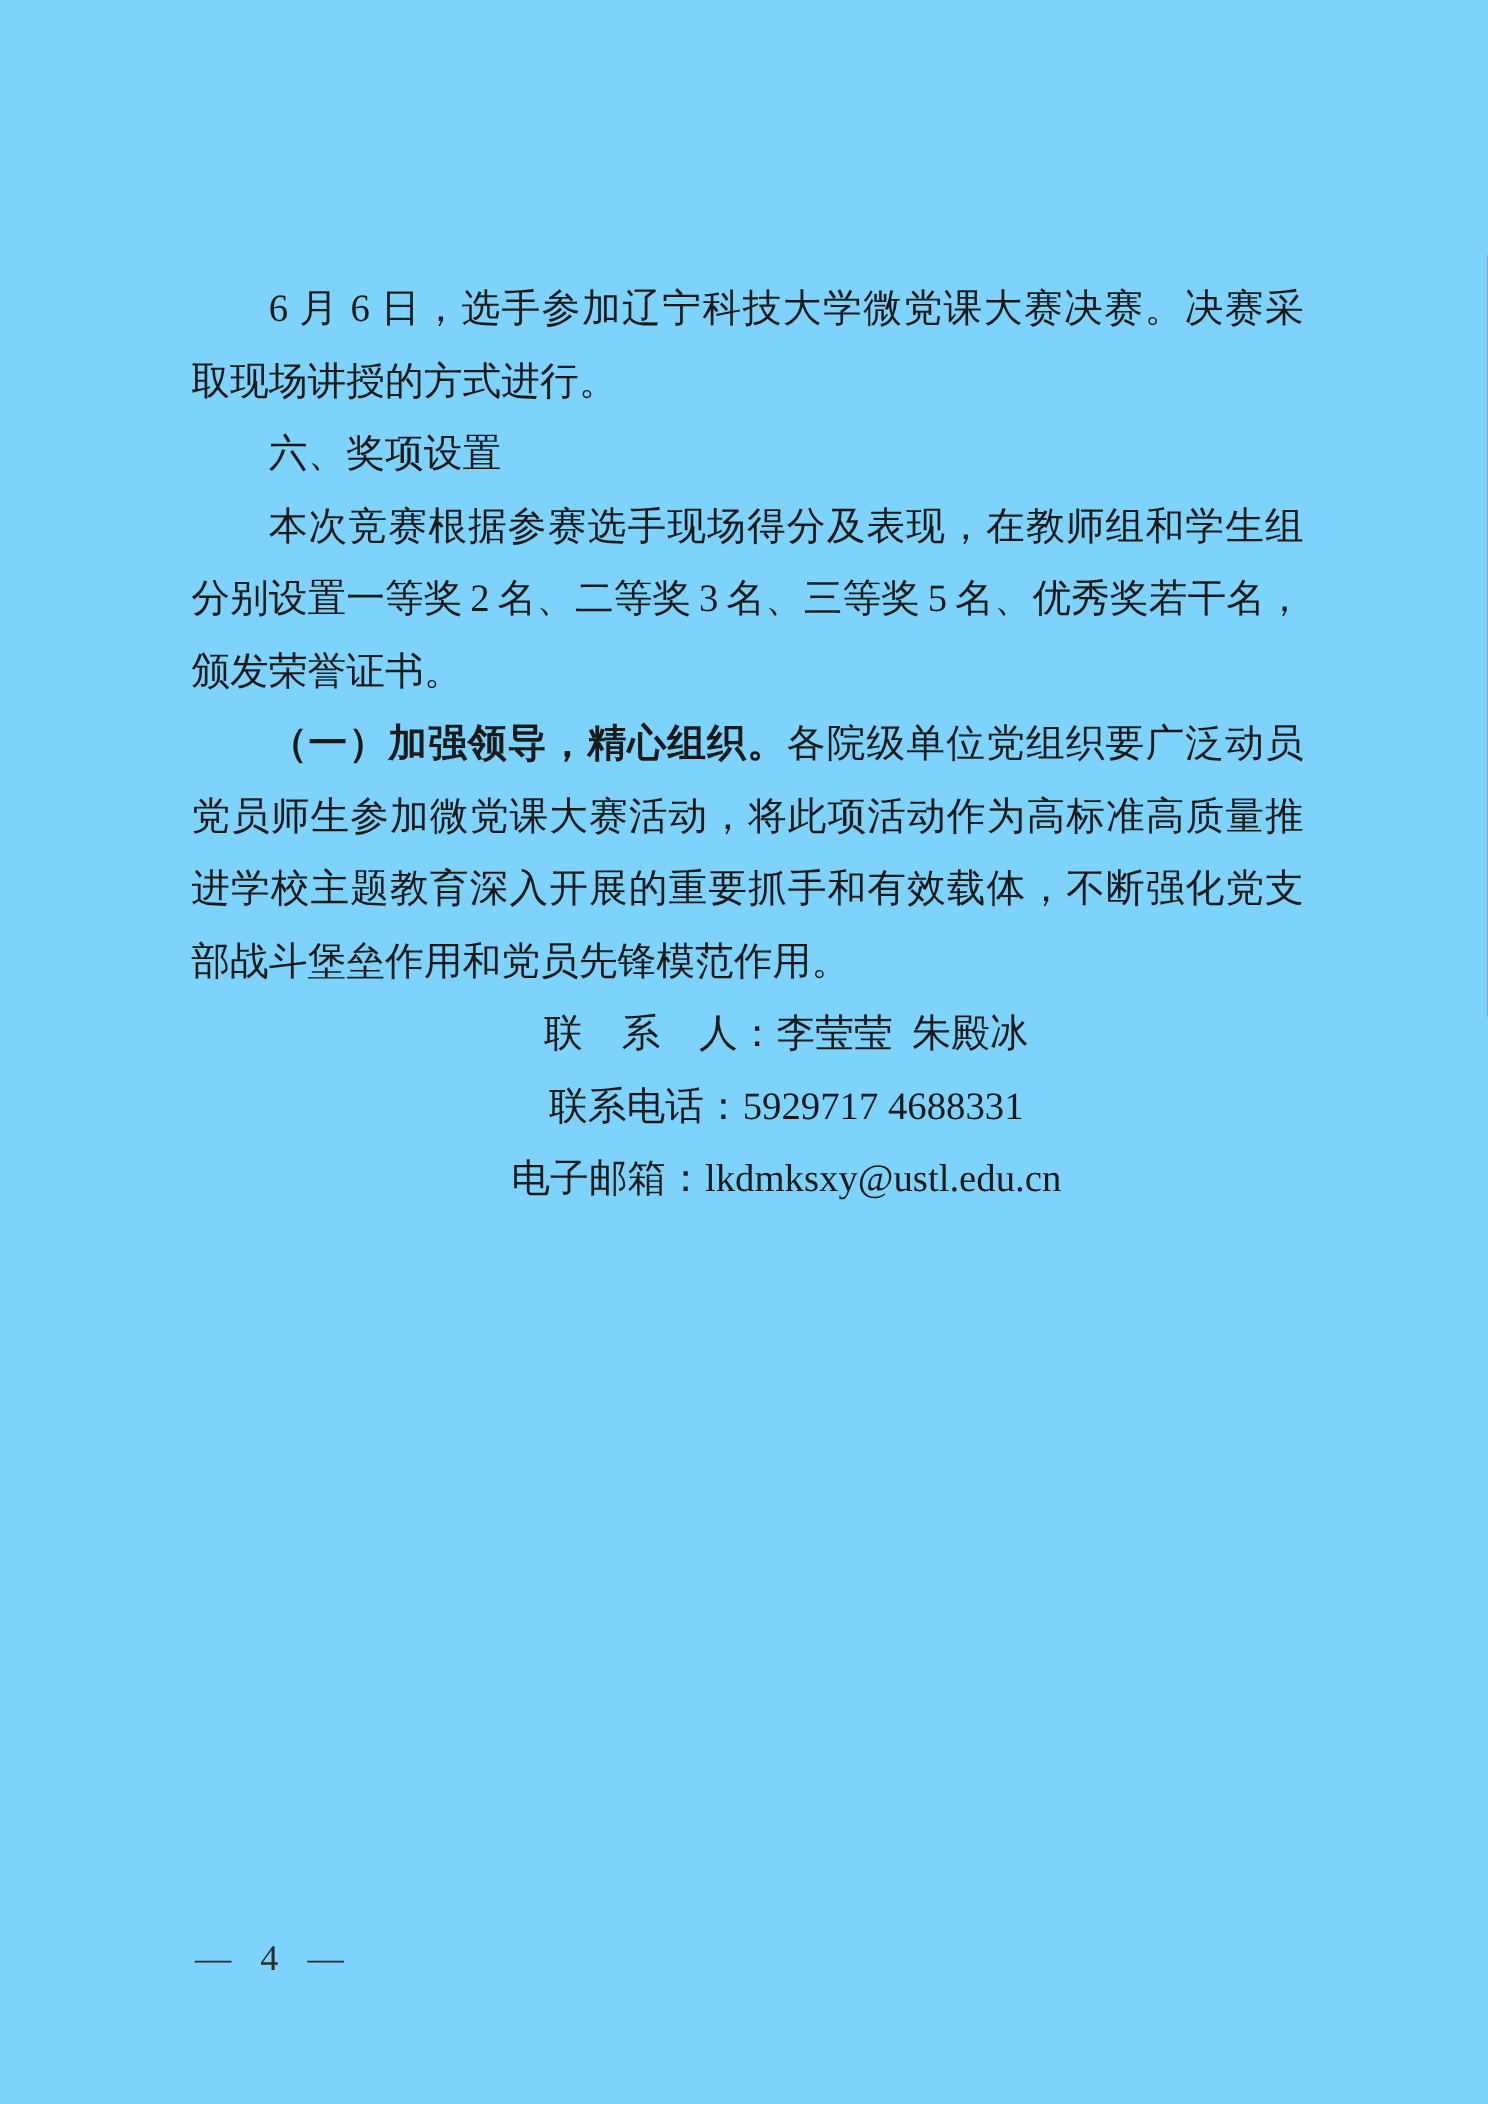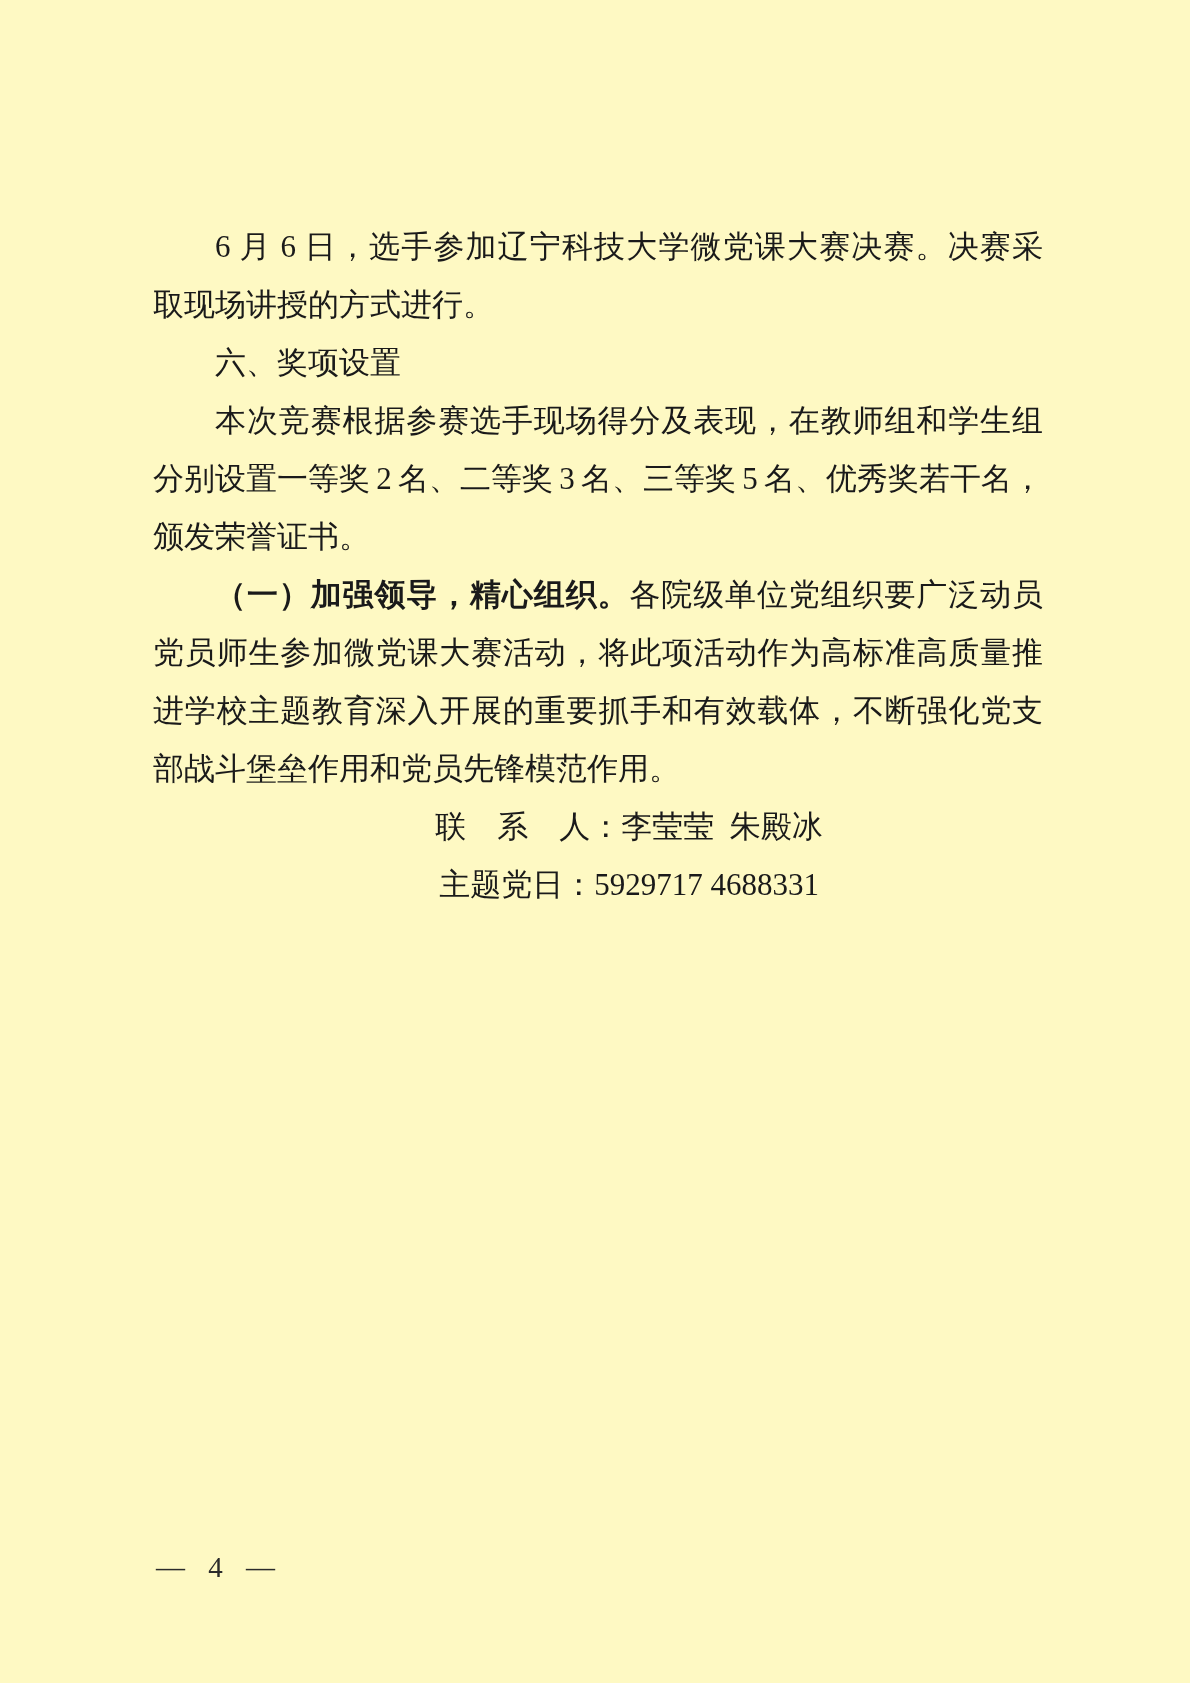--- a/index.html
+++ b/index.html
@@ -5,21 +5,21 @@
   html, body {
     margin: 0;
     padding: 0;
     background: #888;
   }
   .page {
     position: relative;
     width: 1190px;
     height: 1683px;
     margin: 0 auto;
-    background: #fef9c3;
+    background: #7dd3fc;
     color: #1a1a1a;
     font-family: "Liberation Serif", "DejaVu Serif", serif;
     overflow: hidden;
   }
   .doc-body {
     position: absolute;
     left: 153px;
     top: 218px;
     width: 890px;
     font-size: 31px;
@@ -79,21 +79,24 @@
       <strong class="req-lead">（一）加强领导，精心组织。</strong><span>各院级单位党组织要广泛动员党员师生参加微党课大赛活动，将此项活动作为高标准高质量推进学校主题教育深入开展的重要抓手和有效载体，不断强化党支部战斗堡垒作用和党员先锋模范作用。</span>
     </p>
 
 
 
     <p class="indent contact-line">
       <span>联　系　人：</span><span>李莹莹 朱殿冰</span>
     </p>
 
     <p class="indent contact-line">
-      <span>主题党日：</span><span>5929717 4688331</span>
+      <span>联系电话：</span><span>5929717 4688331</span>
     </p>
 
+    <p class="indent contact-line">
+      <span>电子邮箱：</span><span>lkdmksxy@ustl.edu.cn</span>
+    </p>
 
   </div>
 
   <div class="page-number">— 4 —</div>
 
 </div>
 
 </body></html>

